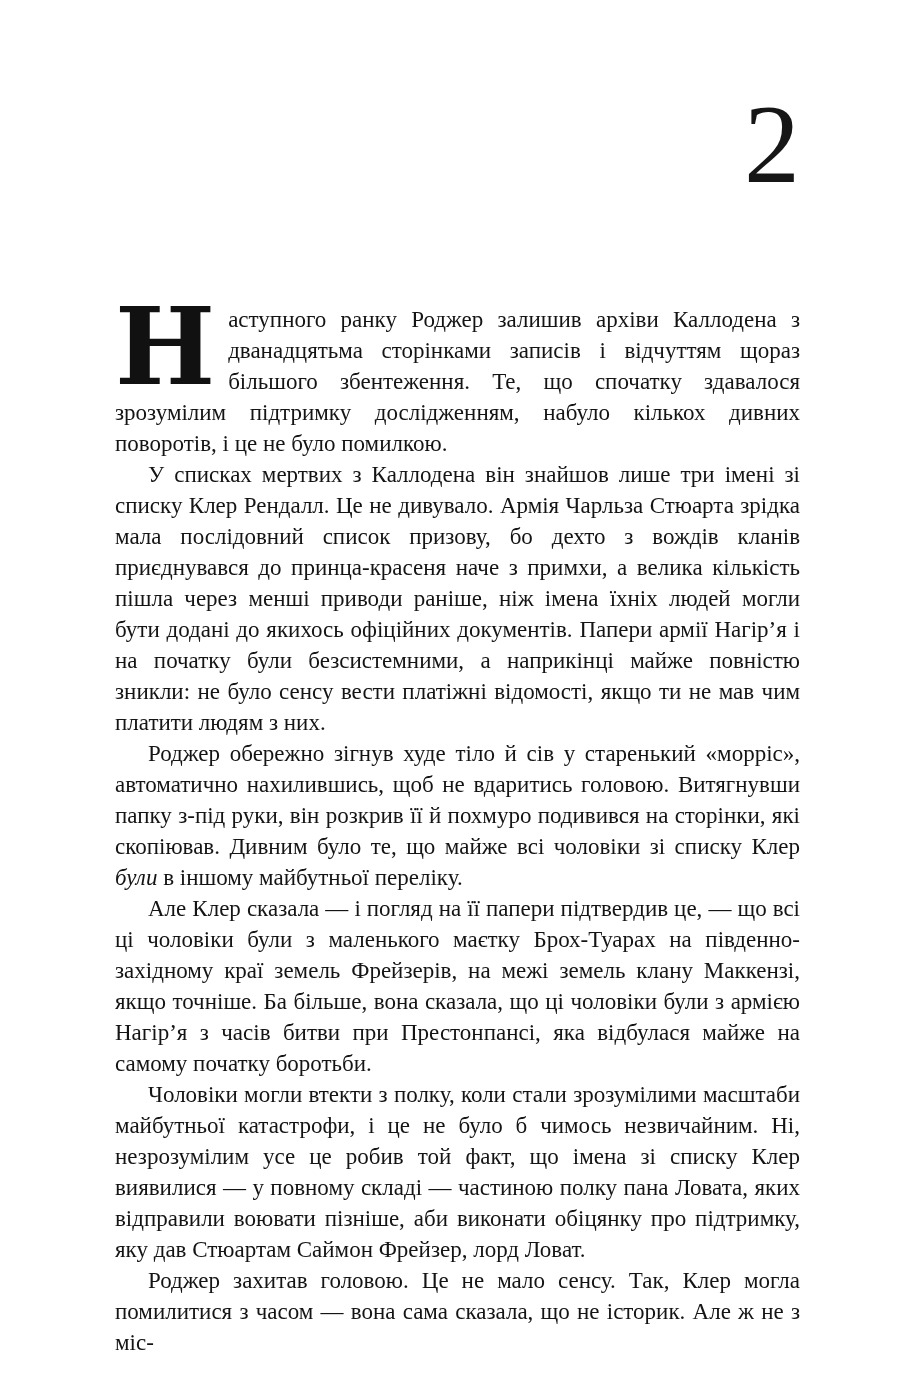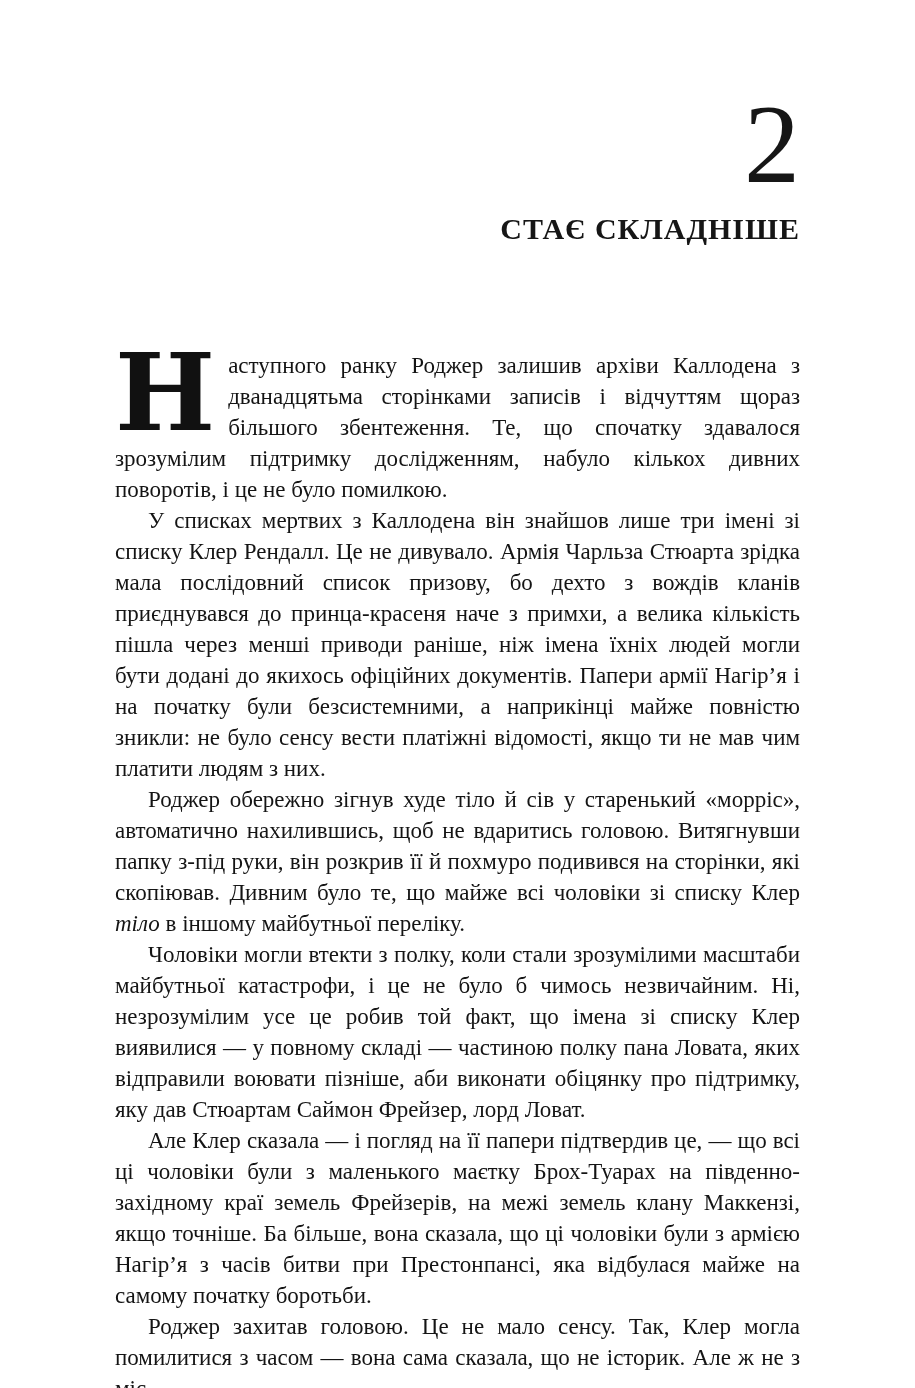--- a/index.html
+++ b/index.html
@@ -56,32 +56,31 @@
   }
   em { font-style: italic; }
 </style>
 </head>
 <body>
 
 <article class="page">
 
   <header class="chapter-header">
     <div class="chapter-number">2</div>
-    <h1 class="chapter-title">СТАЄ СКЛАДНІШЕ</h1>
   </header>
 
   <section class="body-text">
 
     <p class="para first"><span class="drop-cap">Н</span><span>аступного ранку Роджер залишив архіви Каллодена з дванадцятьма сторінками записів і відчуттям щораз більшого збентеження. Те, що спочатку здавалося зрозумілим підтримку дослідженням, набуло кількох дивних поворотів, і це не було помилкою.</span></p>
 
     <p class="para">У списках мертвих з Каллодена він знайшов лише три імені зі списку Клер Рендалл. Це не дивувало. Армія Чарльза Стюарта зрідка мала послідовний список призову, бо дехто з вождів кланів приєднувався до принца-красеня наче з примхи, а велика кількість пішла через менші приводи раніше, ніж імена їхніх людей могли бути додані до якихось офіційних документів. Папери армії Нагір’я і на початку були безсистемними, а наприкінці майже повністю зникли: не було сенсу вести платіжні відомості, якщо ти не мав чим платити людям з них.</p>
 
-    <p class="para"><span>Роджер обережно зігнув худе тіло й сів у старенький «морріс», автоматично нахилившись, щоб не вдаритись головою. Витягнувши папку з-під руки, він розкрив її й похмуро подивився на сторінки, які скопіював. Дивним було те, що майже всі чоловіки зі списку Клер </span><em>тіло</em><span> в іншому майбутньої переліку.</span></p>
+    <p class="para"><span>Роджер обережно зігнув худе тіло й сів у старенький «морріс», автоматично нахилившись, щоб не вдаритись головою. Витягнувши папку з-під руки, він розкрив її й похмуро подивився на сторінки, які скопіював. Дивним було те, що майже всі чоловіки зі списку Клер </span><em>були</em><span> в іншому майбутньої переліку.</span></p>
+
+    <p class="para">Але Клер сказала — і погляд на її папери підтвердив це, — що всі ці чоловіки були з маленького маєтку Брох-Туарах на південно-західному краї земель Фрейзерів, на межі земель клану Маккензі, якщо точніше. Ба більше, вона сказала, що ці чоловіки були з армією Нагір’я з часів битви при Престонпансі, яка відбулася майже на самому початку боротьби.</p>
 
     <p class="para">Чоловіки могли втекти з полку, коли стали зрозумілими масштаби майбутньої катастрофи, і це не було б чимось незвичайним. Ні, незрозумілим усе це робив той факт, що імена зі списку Клер виявилися — у повному складі — частиною полку пана Ловата, яких відправили воювати пізніше, аби виконати обіцянку про підтримку, яку дав Стюартам Саймон Фрейзер, лорд Ловат.</p>
-
-    <p class="para">Але Клер сказала — і погляд на її папери підтвердив це, — що всі ці чоловіки були з маленького маєтку Брох-Туарах на південно-західному краї земель Фрейзерів, на межі земель клану Маккензі, якщо точніше. Ба більше, вона сказала, що ці чоловіки були з армією Нагір’я з часів битви при Престонпансі, яка відбулася майже на самому початку боротьби.</p>
 
     <p class="para">Роджер захитав головою. Це не мало сенсу. Так, Клер могла помилитися з часом — вона сама сказала, що не історик. Але ж не з міс-</p>
 
   </section>
 
 </article>
 
 </body></html>

